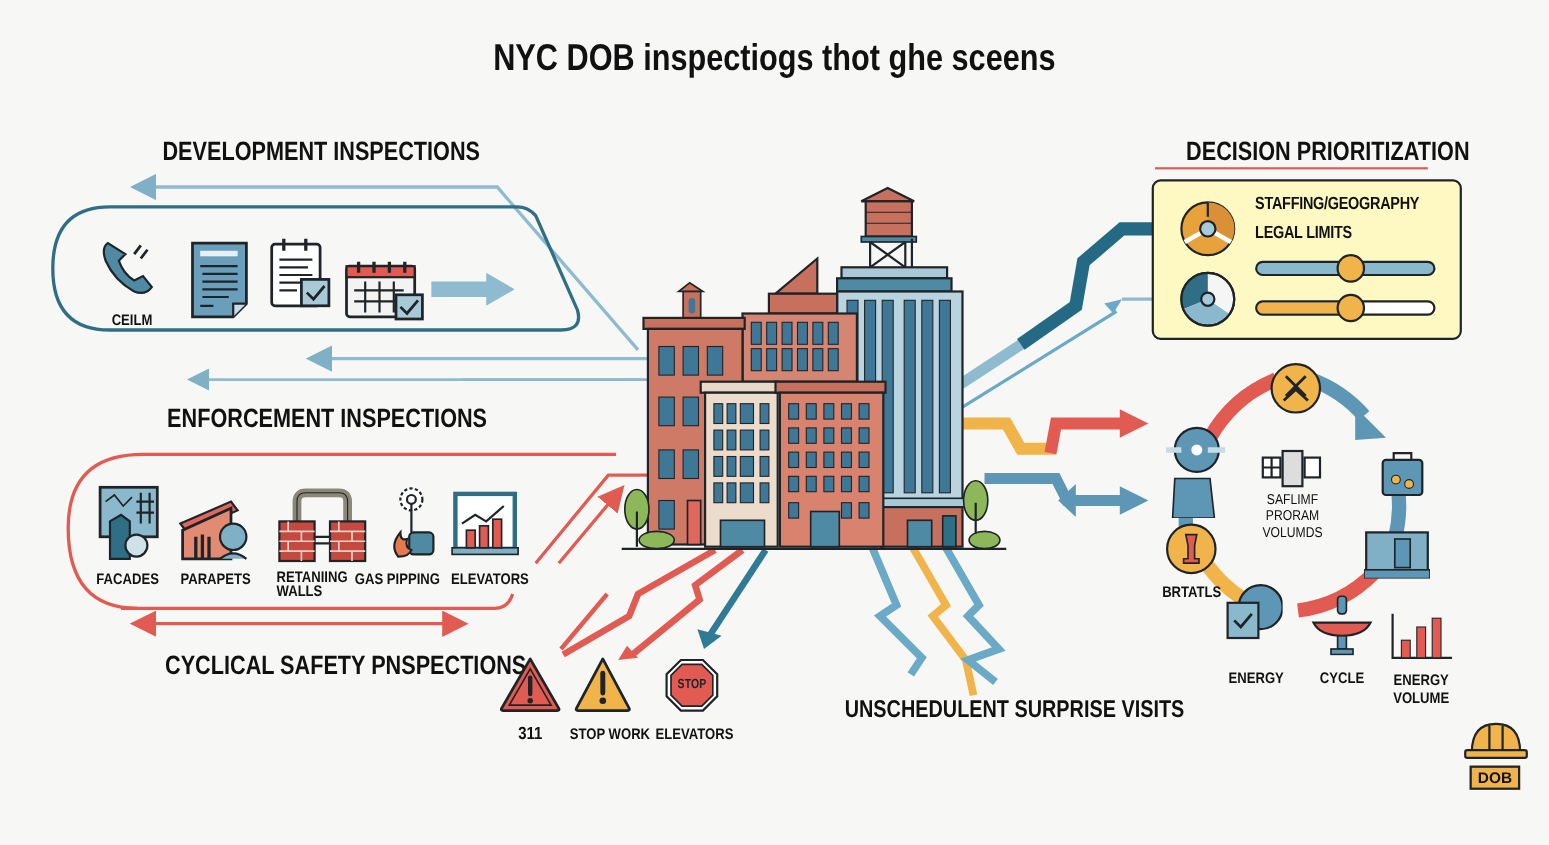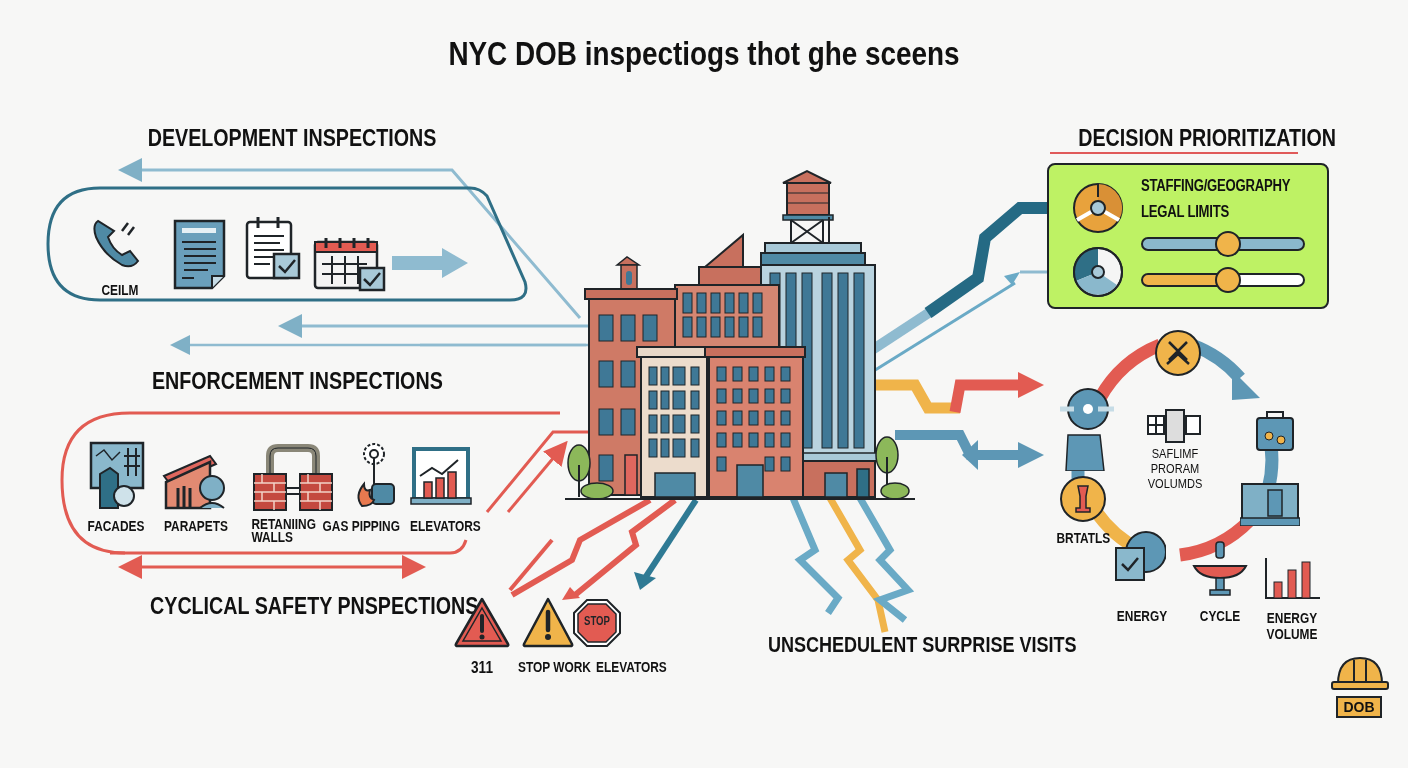--- a/index.html
+++ b/index.html
@@ -4,21 +4,21 @@
 <style>
   * { box-sizing: border-box; margin: 0; padding: 0; }
   html, body { width: 1408px; height: 768px; overflow: hidden; background: #f7f7f6; }
   body { position: relative; font-family: "Liberation Sans", sans-serif; color: #111; }
   .abs { position: absolute; }
   .cond { font-family: "Liberation Sans", sans-serif; font-weight: 700; transform-origin: left center; letter-spacing: -0.3px; }
   .title { left: 0; width: 1408px; top: 34px; text-align: center; font-size: 34px; font-weight: 700; font-family: "Liberation Sans", sans-serif; transform: scaleX(0.82); }
   .section-title { font-size: 24px; font-weight: 700; transform: scaleX(0.82); white-space: nowrap; }
   .small-label { font-size: 14px; font-weight: 700; transform: scaleX(0.85); white-space: nowrap; text-align: center; }
   svg { position: absolute; left: 0; top: 0; }
-  .panel { position: absolute; border: 2px solid #1f2428; border-radius: 8px; background: #bef264; }
+  .panel { position: absolute; border: 2px solid #1f2428; border-radius: 8px; background: #fef9c3; }
   .underline { position: absolute; height: 2px; background: #e05a5a; }
 </style>
 </head>
 <body>
 
 <svg width="1408" height="768" viewBox="0 0 1408 768">
   <defs>
     <marker id="ah-lt" markerWidth="8" markerHeight="8" refX="4" refY="4" orient="auto">
         <path d="M0,0 L8,4 L0,8 z" fill="#7fb0c6"></path>
       </marker>
@@ -199,21 +199,21 @@
 
 <div class="abs" style="left:521px; top:596px; width:54px; height:52px;">
   <svg width="54" height="52" viewBox="0 0 54 52">
     <path d="M27,3 L51,48 Q52,50 49,50 L5,50 Q2,50 3,48 Z" fill="#f0b44a" stroke="#1f2428" stroke-width="2.5" stroke-linejoin="round"></path>
     <path d="M27,16 V34" stroke="#1f2428" stroke-width="4.5" stroke-linecap="round"></path>
     <circle cx="27" cy="41" r="3" fill="#1f2428"></circle>
   </svg>
 </div>
 <div class="abs small-label" style="left:512px; top:659px; width:80px;">STOP WORK</div>
 
-<div class="abs" style="left:572px; top:598px; width:50px; height:50px;">
+<div class="abs" style="left:604px; top:598px; width:50px; height:50px;">
   <svg width="50" height="50" viewBox="0 0 50 50">
     <path d="M15,2 H35 L48,15 V35 L35,48 H15 L2,35 V15 Z" fill="#fff" stroke="#1f2428" stroke-width="2"></path>
     <path d="M16,6 H34 L44,16 V34 L34,44 H16 L6,34 V16 Z" fill="#e25b52" stroke="#1f2428" stroke-width="1.5"></path>
   </svg>
   <div class="abs" style="left:0; top:16px; width:50px; text-align:center; font-size:12px; font-weight:700; color:#1f2428; transform:scaleX(0.8);">STOP</div>
 </div>
 <div class="abs small-label" style="left:590px; top:659px; width:80px;">ELEVATORS</div>
 
 <div class="abs section-title" style="left:734px; top:632px; font-size:22px;">UNSCHEDULENT SURPRISE VISITS</div>
 

